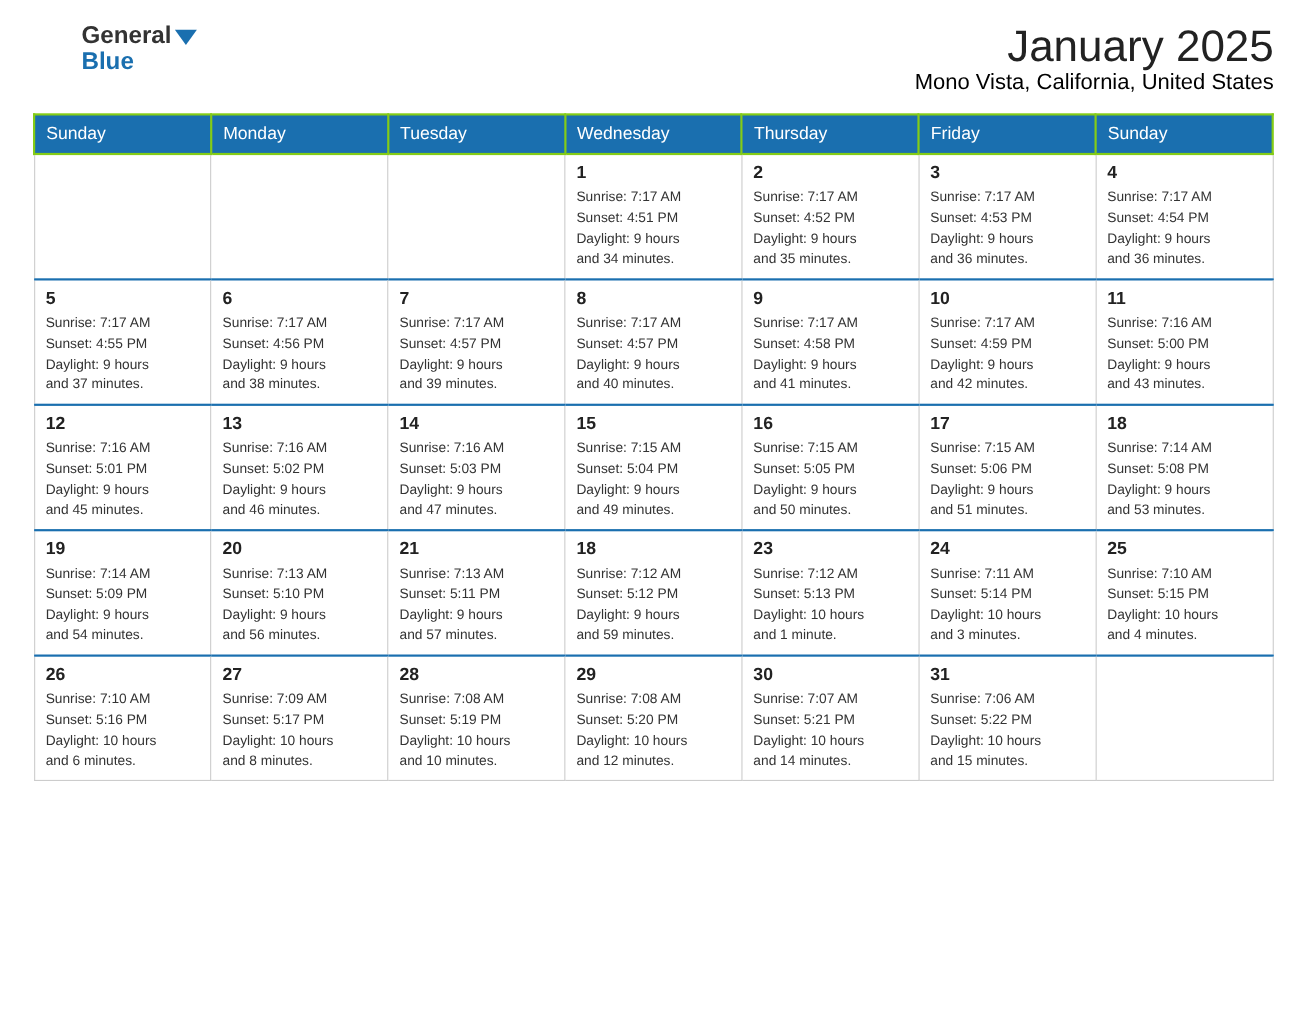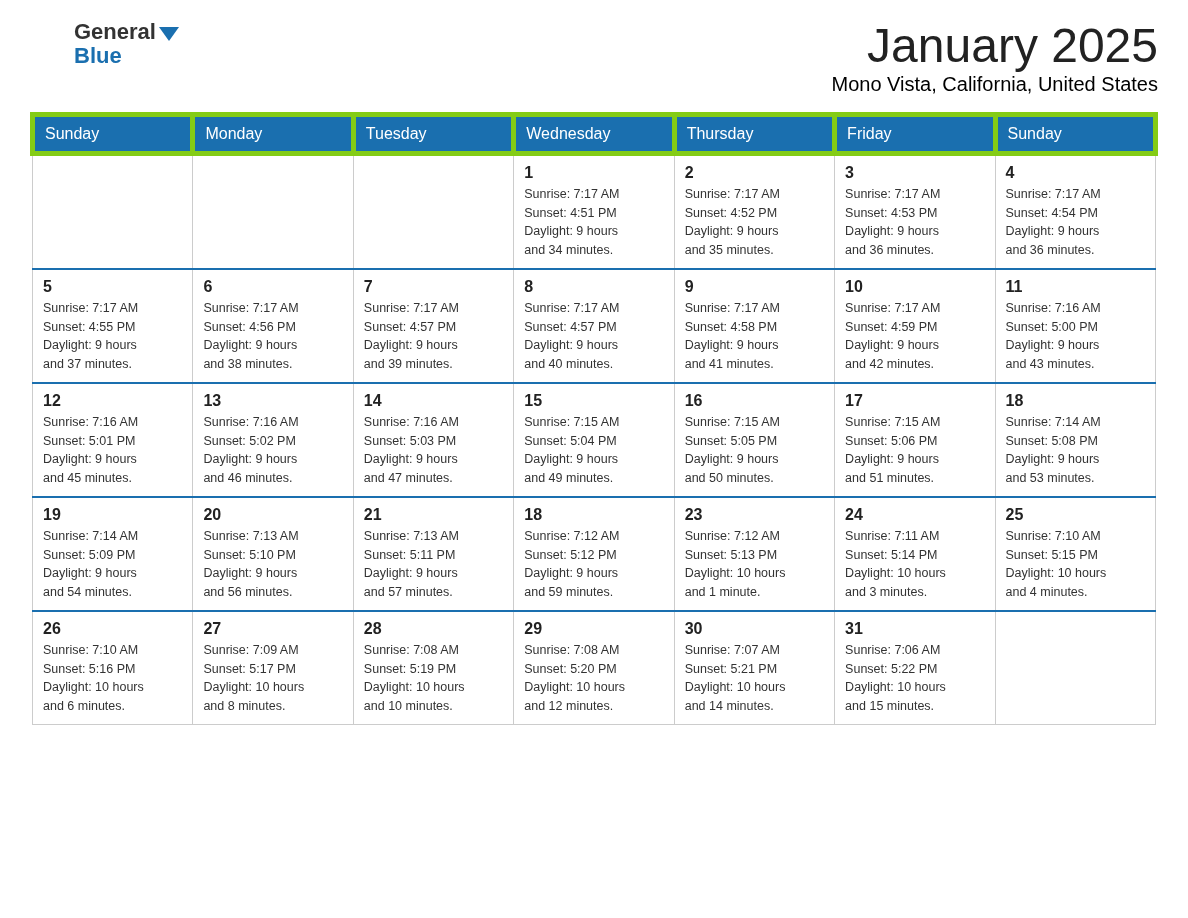--- a/index.html
+++ b/index.html
@@ -25,21 +25,21 @@
     .logo-text {
       font-size: 22px;
       font-weight: bold;
       color: #333;
       line-height: 1.1;
     }
     .title-block {
       text-align: right;
     }
     .calendar-title {
-      font-size: 48px;
+      font-size: 40px;
       font-weight: normal;
       color: #222;
       line-height: 1.1;
     }
     .calendar-subtitle {
       font-size: 20px;
       color: #000000;
       margin-top: 0;
     }
     table {
@@ -47,21 +47,21 @@
       border-collapse: collapse;
       table-layout: fixed;
     }
     thead tr th {
       background-color: #1a6faf;
       color: #fff;
       font-size: 16px;
       font-weight: normal;
       padding: 8px 10px;
       text-align: left;
-      border: 5px solid #84cc16;
+      border: 2px solid #84cc16;
     }
     tbody tr td {
       vertical-align: top;
       padding: 8px 10px;
       border: 1px solid #ccc;
       font-size: 13px;
       color: #333;
       min-height: 90px;
       height: 110px;
     }

